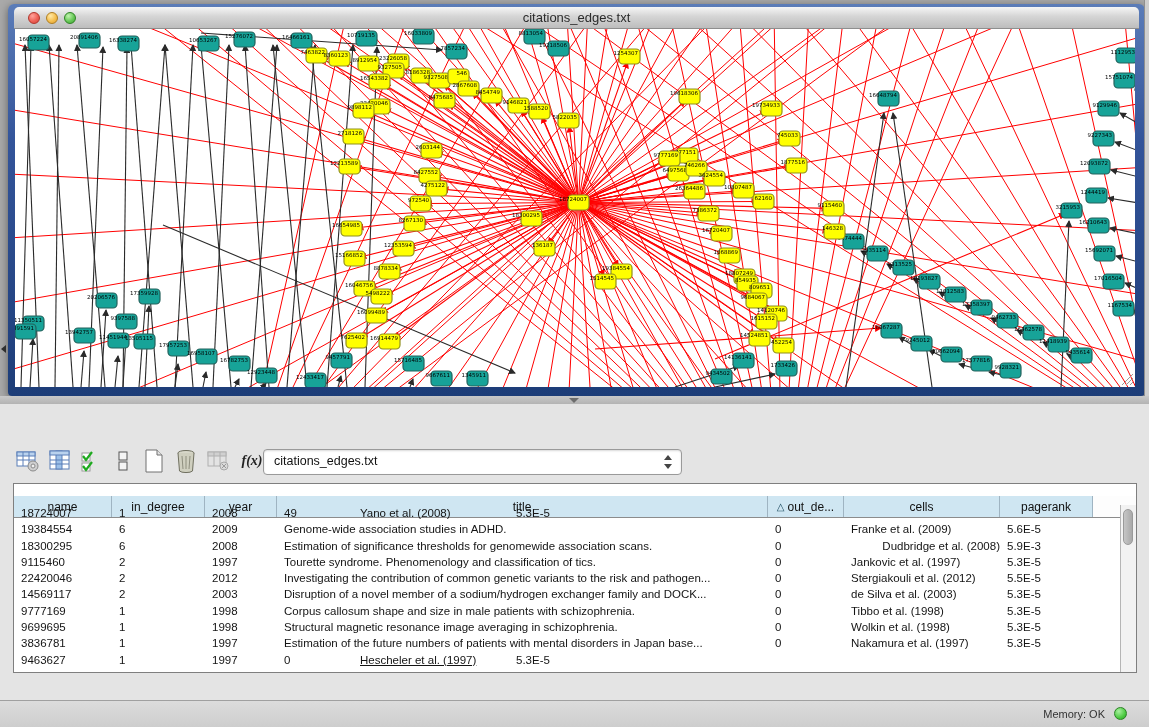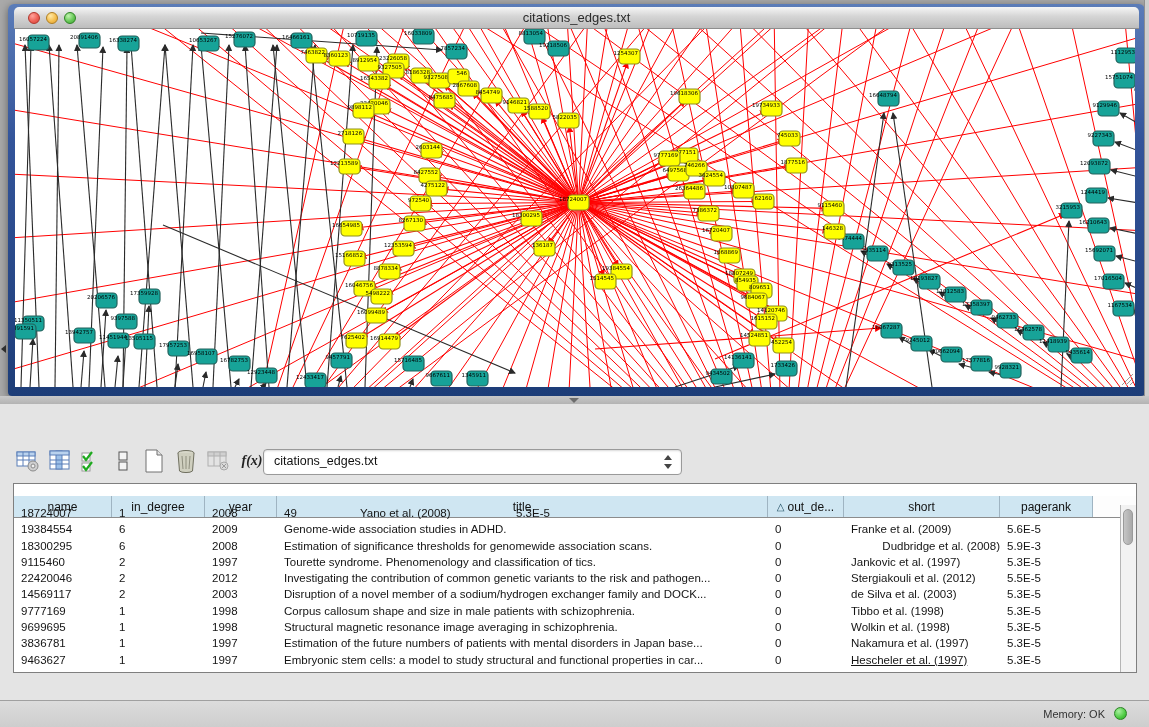--- a/index.html
+++ b/index.html
@@ -670,21 +670,21 @@
           <span>year</span>
         </div>
         <div class="th" style="width: 491px; flex: 0 0 auto;">
           <span>title</span>
         </div>
         <div class="th" style="width: 76px; flex: 0 0 auto;">
           <span class="sort">△</span>
           <span>out_de...</span>
         </div>
         <div class="th" style="width: 156px; flex: 0 0 auto;">
-          <span>short</span>
+          <span>cells</span>
         </div>
         <div class="th" style="width: 93px; flex: 0 0 auto;">
           <span>pagerank</span>
         </div>
         <div class="th th-filler"></div>
       </div>
     <div class="tbody" id="tbody">
         <div class="tr">
           <div class="td" style="width: 98px; flex: 0 0 auto;">18724007</div>
           <div class="td" style="width: 93px; flex: 0 0 auto;">1</div>
@@ -762,21 +762,20 @@
           <div class="td" style="width: 72px; flex: 0 0 auto;">1997</div>
           <div class="td" style="width: 491px; flex: 0 0 auto;">Estimation of the future numbers of patients with mental disorders in Japan base...</div>
           <div class="td" style="width: 76px; flex: 0 0 auto;">0</div>
           <div class="td" style="width: 156px; flex: 0 0 auto;">Nakamura et al. (1997)</div>
           <div class="td" style="width: 93px; flex: 0 0 auto;">5.3E-5</div>
         </div>
         <div class="tr">
           <div class="td" style="width: 98px; flex: 0 0 auto;">9463627</div>
           <div class="td" style="width: 93px; flex: 0 0 auto;">1</div>
           <div class="td" style="width: 72px; flex: 0 0 auto;">1997</div>
-          <div class="td" style="width: 491px; flex: 0 0 auto;">Embryonic stem cells: a model to study structural and functional properties in car...</div>
           <div class="td" style="width: 76px; flex: 0 0 auto;">0</div>
           <div class="td" style="width: 156px; flex: 0 0 auto; text-decoration: underline;">Hescheler et al. (1997)</div>
           <div class="td" style="width: 93px; flex: 0 0 auto;">5.3E-5</div>
         </div>
       </div>
     <div class="vscroll">
       <div class="vthumb"></div>
     </div>
   </div>
 

